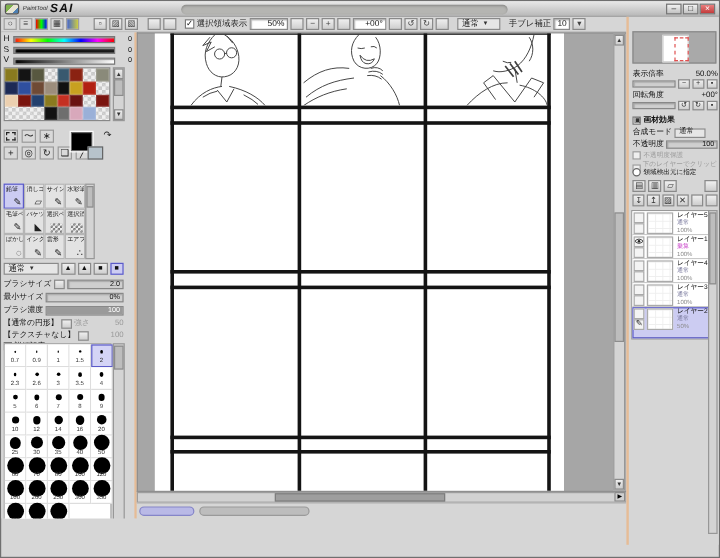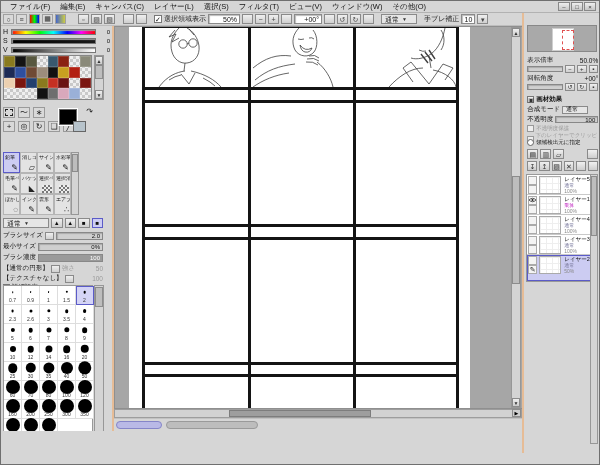--- a/index.html
+++ b/index.html
@@ -106,39 +106,32 @@
   .lmode{font-size:5px;color:#7d7da0;}
   .lmode.special{color:#c32ec3;}
   .lopacity{font-size:5px;color:#8a8a8a;}
   .pill{position:absolute;height:8px;border-radius:4px;}
 </style>
 </head>
 <body>
 
 <div class="app">
 
-
-  <div class="menubar">
-    <div id="menu-items" style="display:flex;">
-        <div class="menuitem">ファイル(F)</div>
-        <div class="menuitem">編集(E)</div>
-        <div class="menuitem">キャンバス(C)</div>
-        <div class="menuitem">レイヤー(L)</div>
-        <div class="menuitem">選択(S)</div>
-        <div class="menuitem">フィルタ(T)</div>
-        <div class="menuitem">ビュー(V)</div>
-        <div class="menuitem">ウィンドウ(W)</div>
-        <div class="menuitem">その他(O)</div>
-      </div>
-    <div class="childbtns">
-      <div class="cbtn">–</div>
-      <div class="cbtn">□</div>
-      <div class="cbtn">×</div>
+  <div class="titlebar">
+    <div class="appicon"></div>
+    <span class="brand">PaintTool</span>
+    <span class="title">SAI</span>
+    <div class="groove"></div>
+    <div class="winbtns">
+      <div class="wbtn">–</div>
+      <div class="wbtn">□</div>
+      <div class="wbtn close">×</div>
     </div>
   </div>
+
 
   <div class="bodyrow">
     <div class="leftcol">
 
       <div class="toolbar">
         <div class="ticon">○</div>
         <div class="ticon">≡</div>
         <div class="ticon" style="background:linear-gradient(90deg,#f00,#0f0,#00f);"></div>
         <div class="ticon">▦</div>
         <div class="ticon" style="background:linear-gradient(90deg,#46c,#cc4);"></div>

